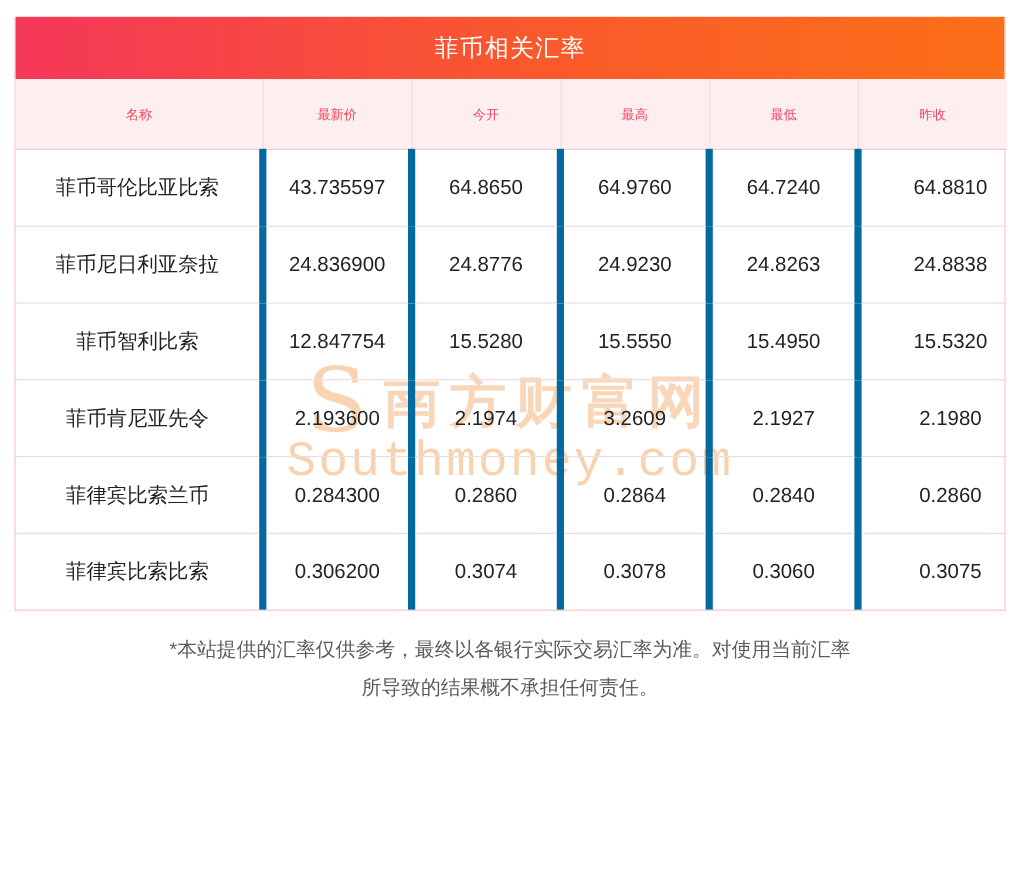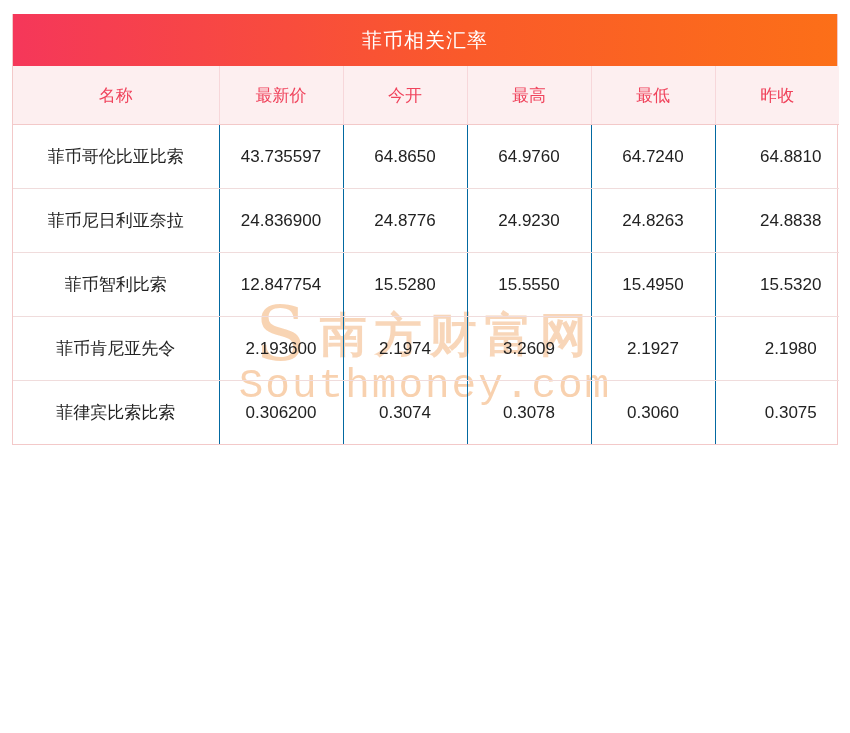--- a/index.html
+++ b/index.html
@@ -42,35 +42,35 @@
   table.rates {
     width: 100%;
     border-collapse: collapse;
     table-layout: fixed;
     position: relative;
     z-index: 2;
   }
   table.rates th {
     background: #fdeff0;
     color: #f0435c;
-    font-size: 17px;
+    font-size: 11px;
     font-weight: normal;
     height: 56px;
     border-right: 1px solid #f7d7da;
     border-bottom: 1px solid #f3c9c9;
   }
   table.rates th:last-child {
     border-right: none;
   }
   table.rates td {
     height: 61px;
     text-align: center;
     font-size: 17px;
     color: #222222;
-    border-right: 1px solid #0369a1;
+    border-right: 6px solid #0369a1;
     border-bottom: 1px solid #f0dcdc;
     background: transparent;
   }
   table.rates td:last-child {
     border-right: none;
     padding-left: 28px;
   }
   table.rates tr:last-child td {
     border-bottom: none;
   }
@@ -199,24 +199,36 @@
         </tr>
         <tr>
           <td>菲币肯尼亚先令</td>
           <td>2.193600</td>
           <td>2.1974</td>
           <td>3.2609</td>
           <td>2.1927</td>
           <td>2.1980</td>
         </tr>
         <tr>
+          <td>菲律宾比索兰币</td>
+          <td>0.284300</td>
+          <td>0.2860</td>
+          <td>0.2864</td>
+          <td>0.2840</td>
+          <td>0.2860</td>
+        </tr>
+        <tr>
           <td>菲律宾比索比索</td>
           <td>0.306200</td>
           <td>0.3074</td>
           <td>0.3078</td>
           <td>0.3060</td>
           <td>0.3075</td>
         </tr>
       </tbody>
     </table>
   </div>
 
+  <div class="footnote">
+    <div>*本站提供的汇率仅供参考，最终以各银行实际交易汇率为准。对使用当前汇率</div>
+    <div>所导致的结果概不承担任何责任。</div>
+  </div>
 </div>
 
 </body></html>

